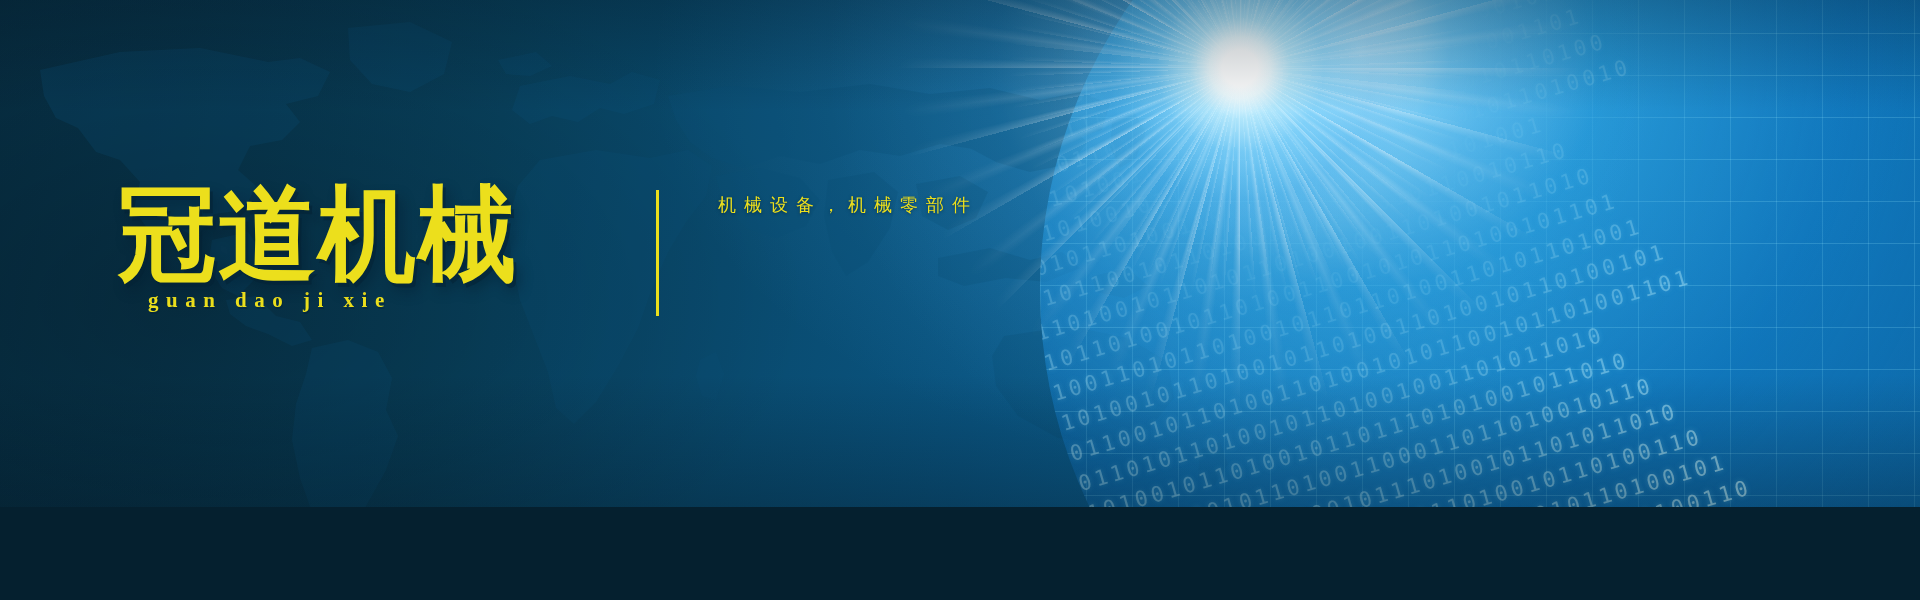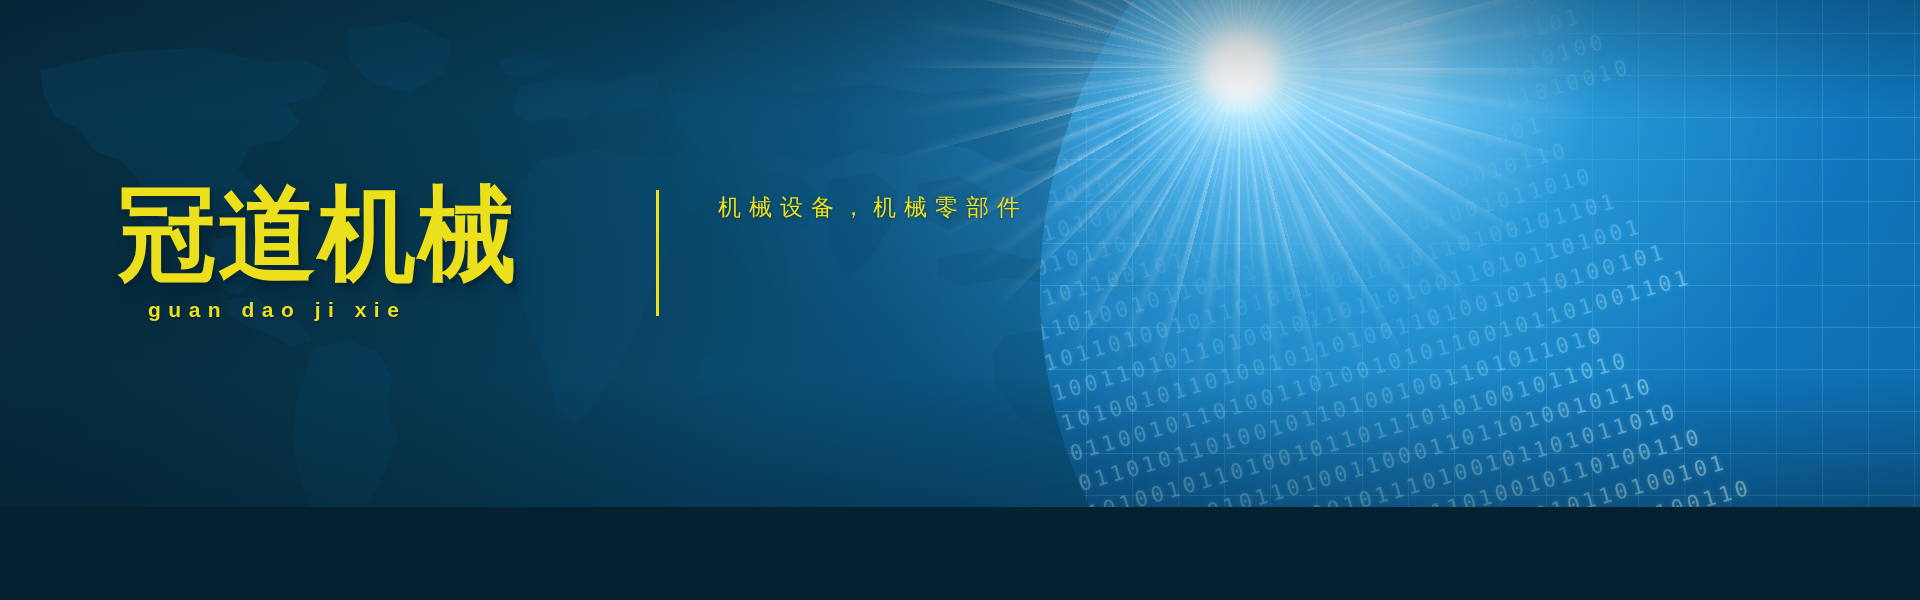--- a/index.html
+++ b/index.html
@@ -111,41 +111,41 @@
     line-height:1.02;
     white-space:nowrap;
     text-shadow:
       3px 4px 0 rgba(4,34,52,.55),
       6px 8px 12px rgba(3,26,42,.40);
     transform:scaleY(1.06);
     transform-origin:left top;
   }
 
   .brand-pinyin{
-    margin-top:16px;
-    font-family:Liberation Sans, sans-serif;
+    margin-top:6px;
+    font-family:Liberation Serif, serif;
     font-size:21px;
     font-weight:700;
     color:#ecdf1c;
     letter-spacing:7.5px;
     padding-left:30px;
     white-space:nowrap;
     text-shadow:1px 2px 0 rgba(4,34,52,.45);
   }
 
   .divider{
     position:absolute; left:656px; top:190px;
     width:3px; height:126px;
     background:#ecdf1c;
   }
 
   .taglines{ position:absolute; left:718px; top:196px; }
   .tagline{
     font-family:Liberation Serif, serif;
-    font-size:23px;
+    font-size:18px;
     color:#ecdf1c;
     letter-spacing:8px;
     line-height:1;
     white-space:nowrap;
     text-shadow:0 1px 3px rgba(3,30,48,.55);
   }
   .tagline + .tagline{ margin-top:44px; }
 </style>
 </head>
 <body>

